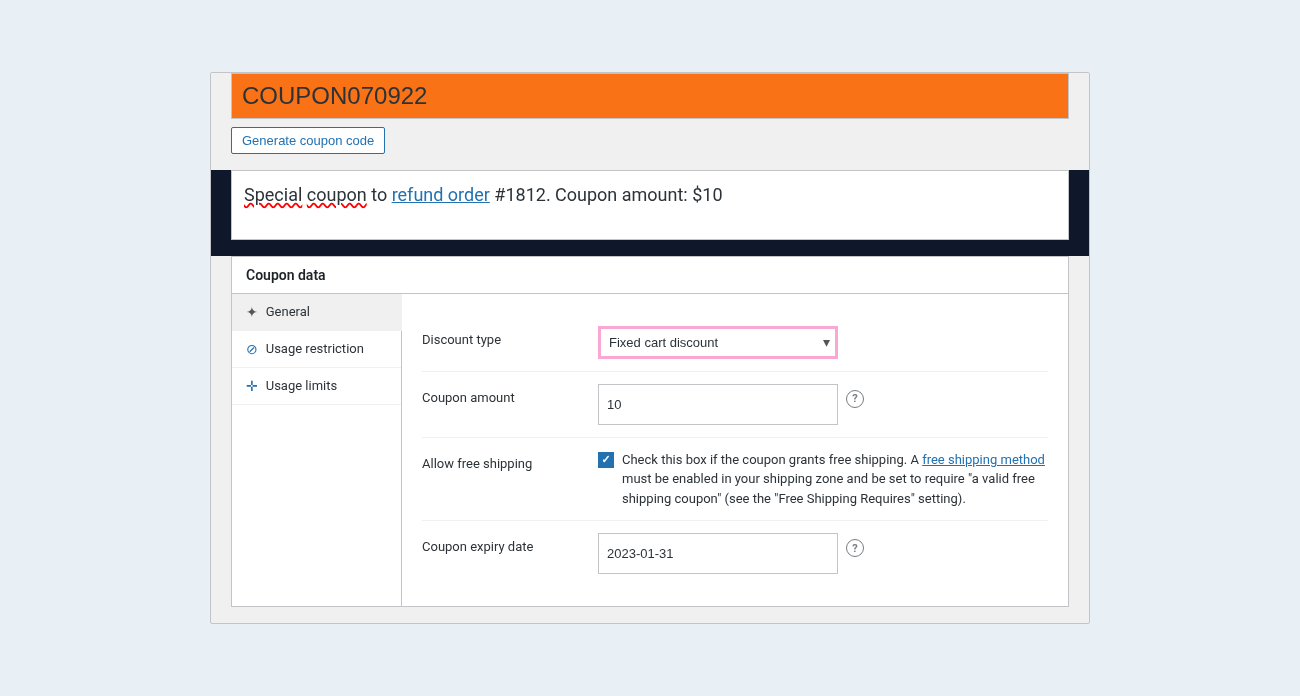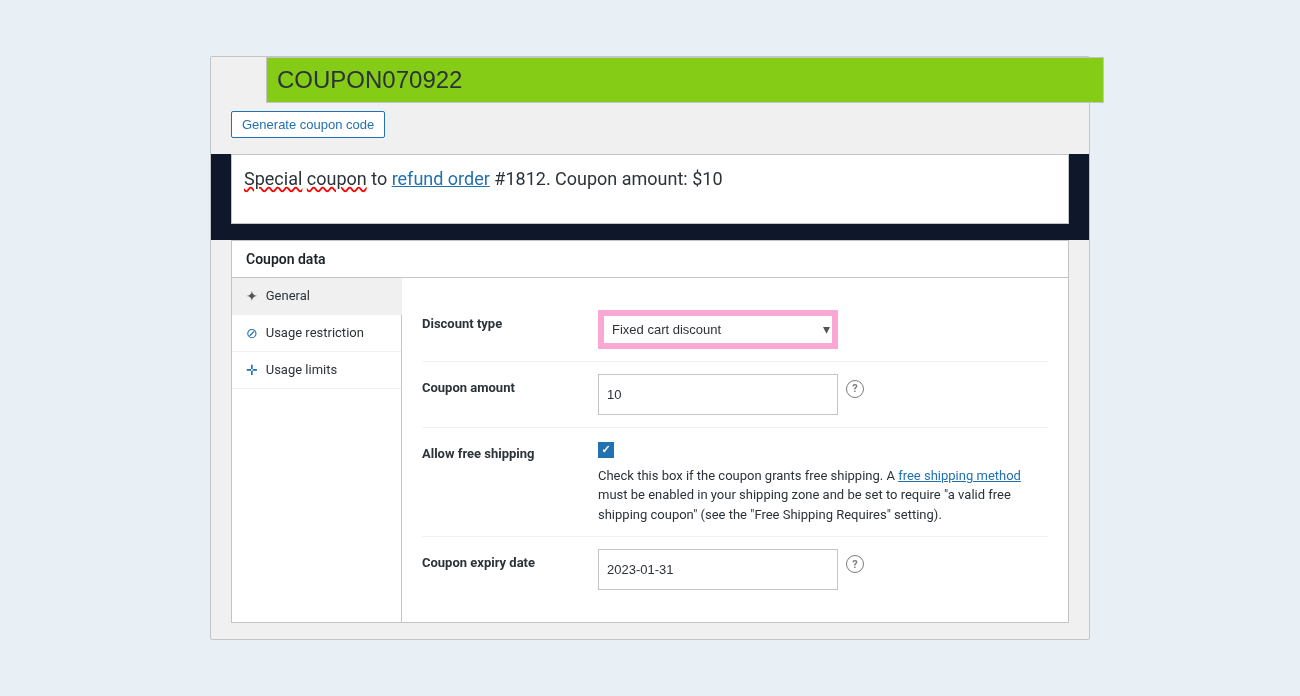--- a/index.html
+++ b/index.html
@@ -35,25 +35,24 @@
       background: #f0f0f1;
       padding: 0 20px 16px 20px;
     }
 
     .coupon-code-input {
       width: 100%;
       padding: 8px 10px;
       font-size: 24px;
       font-weight: 400;
       border: 1px solid #c3c4c7;
-      background: #84cc16;
+      background: #f97316;
       color: #2c3338;
       outline: none;
       margin-bottom: 8px;
-      margin-left: 35px;
     }
 
     .generate-btn {
       background: #fff;
       border: 1px solid #2271b1;
       color: #2271b1;
       padding: 5px 10px;
       font-size: 13px;
       cursor: pointer;
       border-radius: 2px;
@@ -139,36 +138,36 @@
     }
 
     .form-row:last-child { border-bottom: none; }
 
     .form-label {
       width: 160px;
       flex-shrink: 0;
       font-size: 13px;
       color: #2c3338;
       padding-top: 6px;
-      font-weight: 700;
+      font-weight: 400;
     }
 
     .form-field {
       flex: 1;
       display: flex;
       align-items: flex-start;
       gap: 8px;
       flex-wrap: wrap;
     }
 
     .select-input {
       width: 240px;
       padding: 6px 28px 6px 8px;
       font-size: 13px;
-      border: 6px solid #f9a8d4;
+      border: 3px solid #f9a8d4;
       background: #fff;
       color: #2c3338;
       appearance: none;
       -webkit-appearance: none;
       cursor: pointer;
       outline: none;
       position: relative;
     }
 
     .select-wrapper {
@@ -210,21 +209,20 @@
       cursor: pointer;
       flex-shrink: 0;
       margin-top: 6px;
       font-weight: 700;
     }
 
     .checkbox-wrapper {
       display: flex;
       align-items: flex-start;
       gap: 8px;
-      flex-direction: column;
     }
 
     .checkbox-custom {
       width: 16px;
       height: 16px;
       border: 2px solid #2271b1;
       background: #2271b1;
       display: flex;
       align-items: center;
       justify-content: center;

